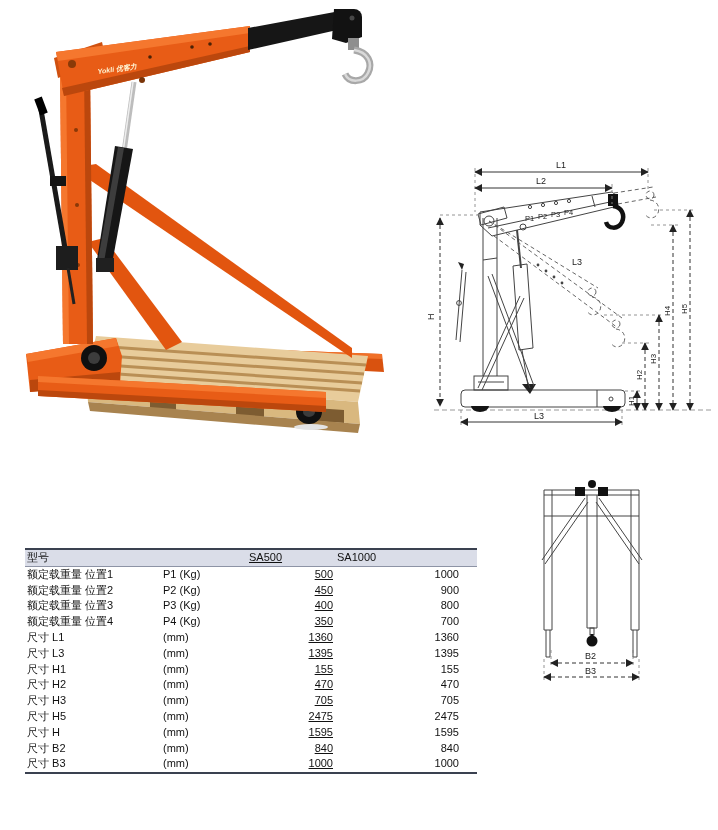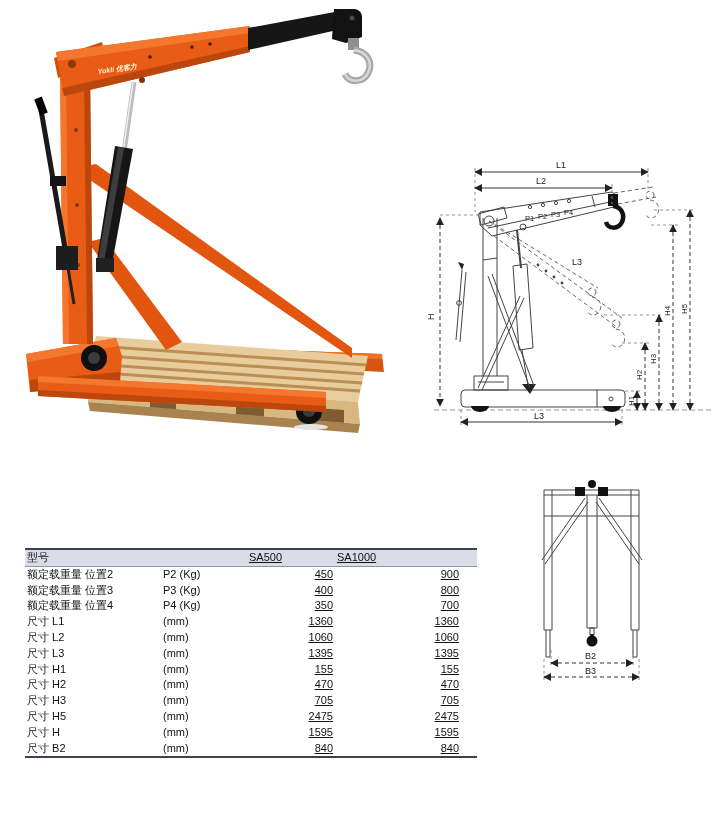--- a/index.html
+++ b/index.html
@@ -10,21 +10,21 @@
   .spec{position:absolute;left:25px;top:548px;width:440px;border-top:2px solid #3a4150;
         border-bottom:2px solid #3a4150;border-collapse:collapse;table-layout:fixed;
         font-size:11px;color:#111;}
   .spec th,.spec td{padding:0 2px;height:15.8px;font-weight:normal;white-space:nowrap;
         overflow:hidden;line-height:15.8px;}
   .spec thead tr{background:#dadde8;border-bottom:1.5px solid #8d93a5;}
   .spec thead th{text-align:left;}
   .c-label{width:132px;text-align:left;}
   .c-unit{width:82px;text-align:left;}
   .c-v1{width:84px;text-align:right;text-decoration:underline;}
-  .c-v2{width:122px;text-align:right;padding-right:18px !important;text-decoration:underline;}
+  .c-v2{width:122px;text-align:right;padding-right:18px !important;}
   svg text{font-family:"Liberation Sans", sans-serif;}
 </style>
 </head>
 <body>
 
 <div class="page">
 
   <svg class="abs" style="left:0;top:0" width="395" height="445" viewBox="0 0 395 445">
 
     <g>
@@ -308,20 +308,26 @@
     <thead>
       <tr>
         <th class="c-label">型号</th>
         <th class="c-unit"></th>
         <th class="c-v1">SA500</th>
         <th class="c-v2">SA1000</th>
       </tr>
     </thead>
     <tbody>
       <tr>
+          <td class="c-label">额定载重量 位置1</td>
+          <td class="c-unit">P1 (Kg)</td>
+          <td class="c-v1">500</td>
+          <td class="c-v2">1000</td>
+        </tr>
+      <tr>
           <td class="c-label">额定载重量 位置2</td>
           <td class="c-unit">P2 (Kg)</td>
           <td class="c-v1">450</td>
           <td class="c-v2">900</td>
         </tr>
       <tr>
           <td class="c-label">额定载重量 位置3</td>
           <td class="c-unit">P3 (Kg)</td>
           <td class="c-v1">400</td>
           <td class="c-v2">800</td>
@@ -332,26 +338,20 @@
           <td class="c-v1">350</td>
           <td class="c-v2">700</td>
         </tr>
       <tr>
           <td class="c-label">尺寸 L1</td>
           <td class="c-unit">(mm)</td>
           <td class="c-v1">1360</td>
           <td class="c-v2">1360</td>
         </tr>
       <tr>
-          <td class="c-label">尺寸 L2</td>
-          <td class="c-unit">(mm)</td>
-          <td class="c-v1">1060</td>
-          <td class="c-v2">1060</td>
-        </tr>
-      <tr>
           <td class="c-label">尺寸 L3</td>
           <td class="c-unit">(mm)</td>
           <td class="c-v1">1395</td>
           <td class="c-v2">1395</td>
         </tr>
       <tr>
           <td class="c-label">尺寸 H1</td>
           <td class="c-unit">(mm)</td>
           <td class="c-v1">155</td>
           <td class="c-v2">155</td>
@@ -379,16 +379,22 @@
           <td class="c-unit">(mm)</td>
           <td class="c-v1">1595</td>
           <td class="c-v2">1595</td>
         </tr>
       <tr>
           <td class="c-label">尺寸 B2</td>
           <td class="c-unit">(mm)</td>
           <td class="c-v1">840</td>
           <td class="c-v2">840</td>
         </tr>
+      <tr>
+          <td class="c-label">尺寸 B3</td>
+          <td class="c-unit">(mm)</td>
+          <td class="c-v1">1000</td>
+          <td class="c-v2">1000</td>
+        </tr>
     </tbody>
   </table>
 
 </div>
 
 </body></html>

